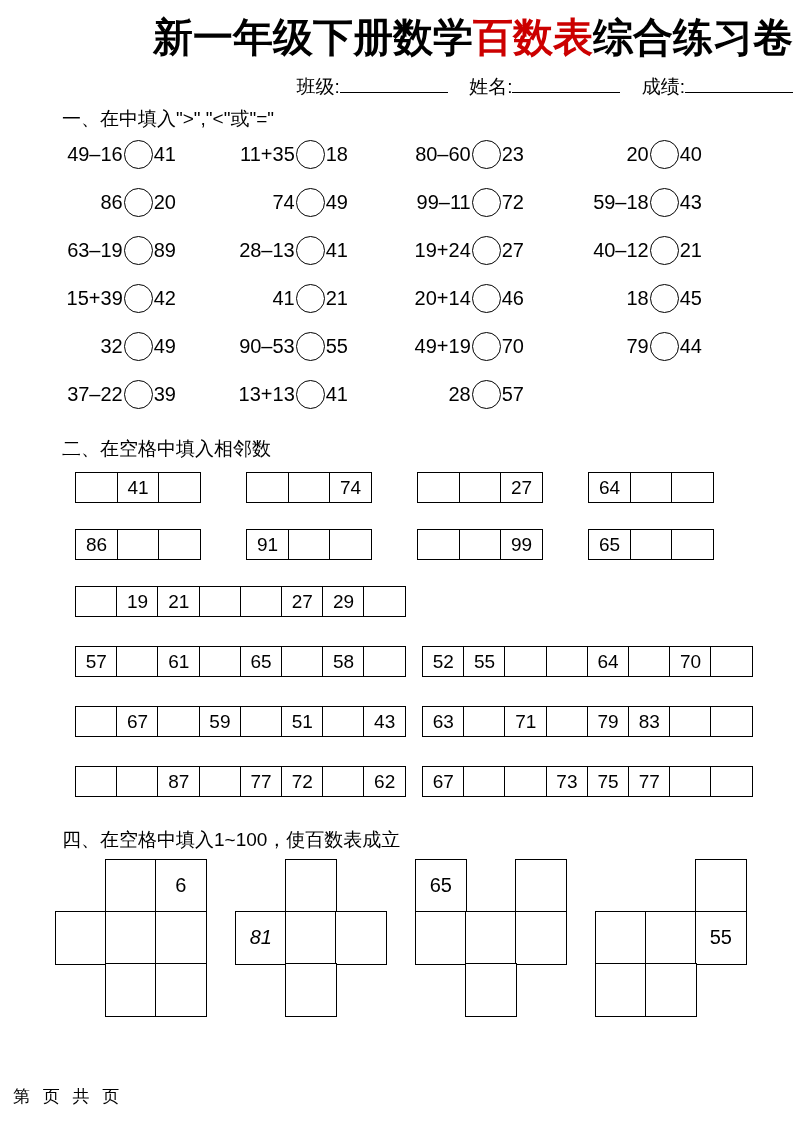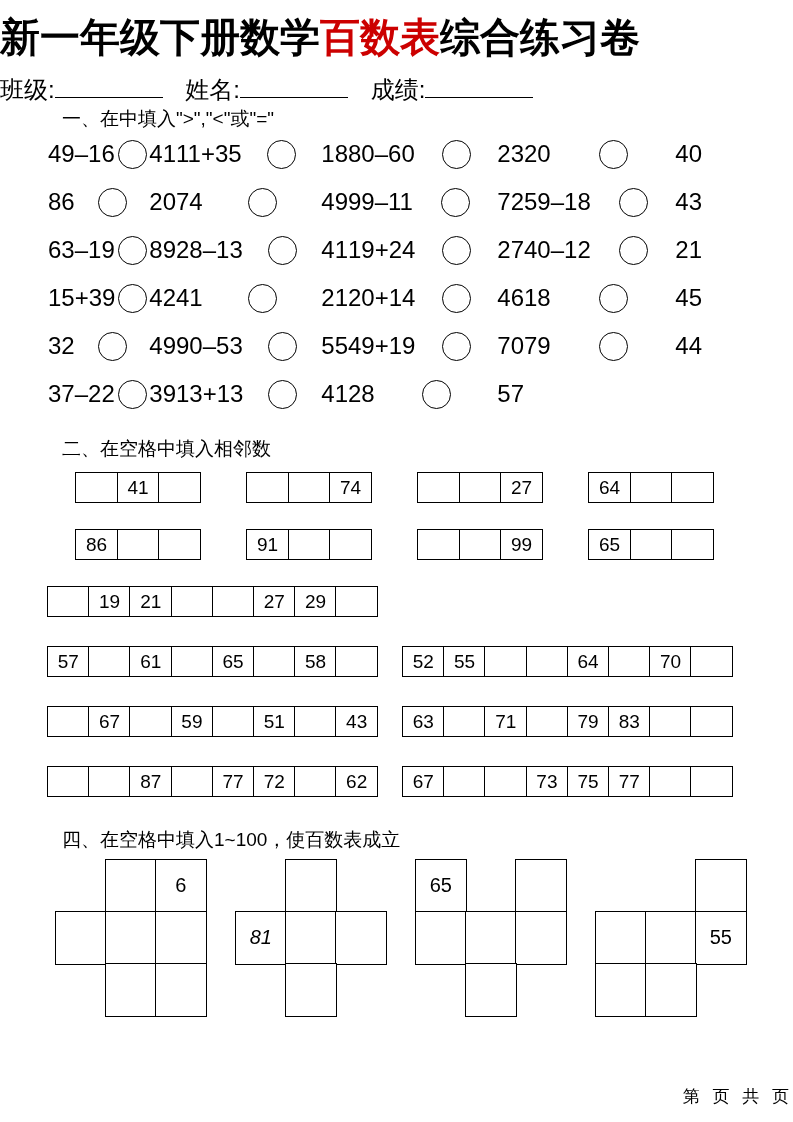--- a/index.html
+++ b/index.html
@@ -2,52 +2,52 @@
 <html><head>
 <meta charset="utf-8">
 <style>
   html,body{margin:0;padding:0}
   body{
     width:793px;height:1122px;background:#ffffff;color:#000;
     font-family:"Liberation Sans","DejaVu Sans",sans-serif;
     position:relative;overflow:hidden;
   }
   .title{
-    margin:14px 0 0 0;text-align:left;font-size:40px;font-weight:bold;
+    margin:14px 0 0 0;text-align:right;font-size:40px;font-weight:bold;
     font-family:"DejaVu Sans","Liberation Sans",sans-serif;line-height:1.15;
   }
-  .info-line{margin-top:14px;text-align:left;font-size:24px;height:22px}
+  .info-line{margin-top:14px;text-align:right;font-size:19px;height:22px}
   .info-label{margin-left:16px}
   .info-label:first-child{margin-left:0}
   .blank-line{display:inline-block;width:108px;height:15px;border-bottom:1.5px solid #000}
   .sec-heading{margin-left:62px;font-size:19px;line-height:22px}
   .h1m{margin-top:12px}
   .h2m{margin-top:20px}
   .h3m{margin-top:32px}
   .h4m{margin-top:32px}
   .cmp-grid{display:grid;grid-template-columns:128px 172px 176px 178px;margin-left:48px}
-  .cmp{height:48px;display:flex;align-items:center;justify-content:space-between;font-size:24px;white-space:nowrap}
+  .cmp{height:48px;display:flex;align-items:center;justify-content:flex-end;font-size:20px;white-space:nowrap}
   .circ{width:27px;height:27px;border:1.6px solid #000;border-radius:50%;margin:0 1px;flex:none;background:#fff}
   .rows-wrap{margin-top:12px}
   .adj-row{display:flex;gap:45px;margin:0 0 26px 75px}
-  .seq-row{display:flex;gap:24px;margin:0 0 29px 47px}
+  .seq-row{display:flex;gap:16px;margin:0 0 29px 75px}
   .boxgroup{display:flex}
   .cellbox{
     width:43px;height:31px;border:1.5px solid #000;box-sizing:border-box;
     display:flex;align-items:center;justify-content:center;font-size:19px;background:#fff
   }
   .cellbox + .cellbox{margin-left:-1.5px}
   .seqcell{width:42.7px}
   .shapes-row{display:flex;gap:28px;margin:8px 0 0 55px}
   .shape{position:relative;width:152px;height:158px}
   .shape-cell{
     position:absolute;width:51.5px;height:53.5px;border:1.5px solid #000;box-sizing:border-box;
     display:flex;align-items:center;justify-content:center;font-size:20px;background:#fff
   }
-  .footer{position:absolute;left:4px;right:0;top:1085px;text-align:right;font-size:17px;letter-spacing:4px}
+  .footer{position:absolute;left:13px;right:0;top:1085px;text-align:left;font-size:17px;letter-spacing:4px}
 </style>
 </head>
 <body>
 
 <div class="page">
 
   <h1 class="title"><span>新一年级下册数学</span><span style="color: rgb(204, 0, 0);">百数表</span><span>综合练习卷</span></h1>
 
   <div class="info-line">
     <span class="info-label">班级:</span><span class="blank-line"></span>

